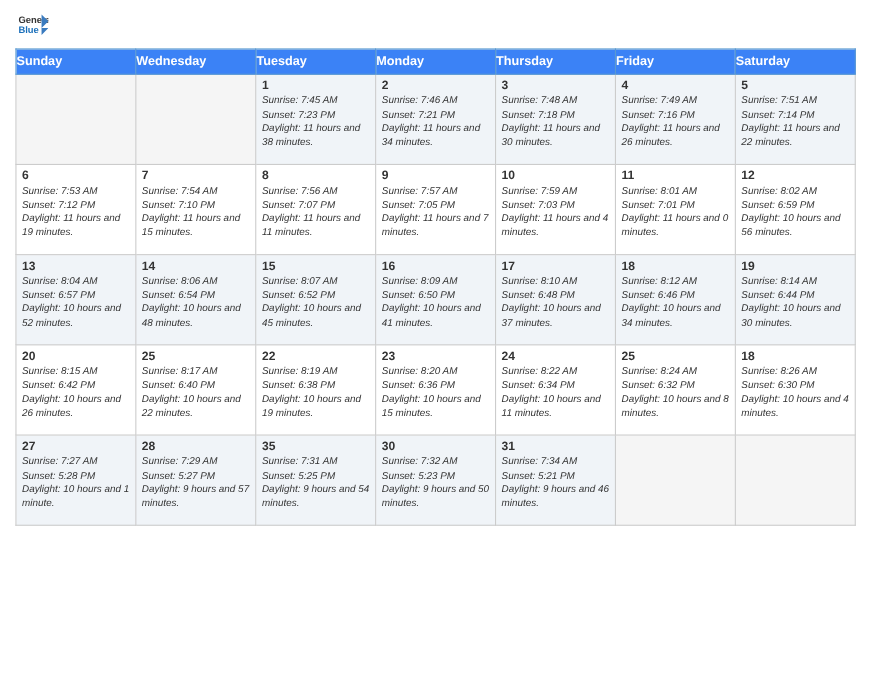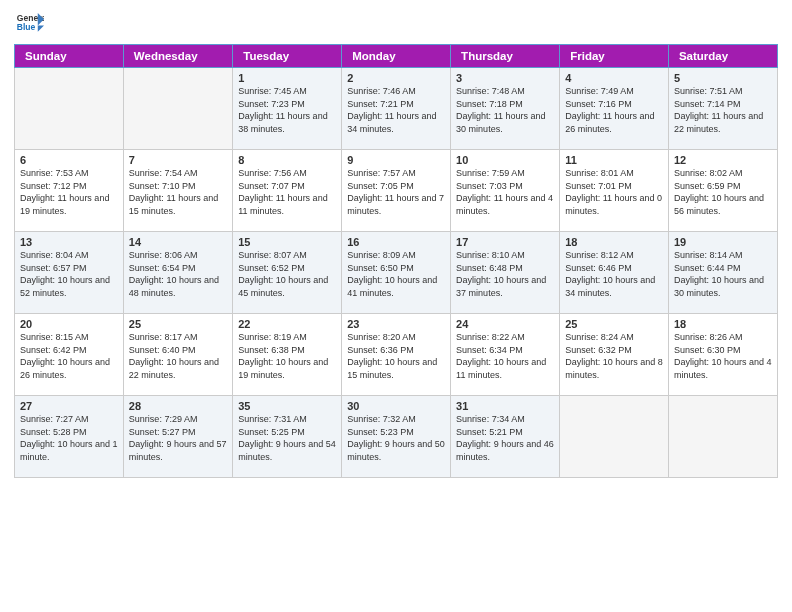--- a/index.html
+++ b/index.html
@@ -43,25 +43,25 @@
     }
     .location {
       font-size: 13px;
       color: #555;
     }
     .calendar {
       width: 100%;
       border-collapse: collapse;
     }
     .calendar th {
-      background-color: #a21caf;
+      background-color: #3b82f6;
       color: #fff;
       font-size: 11.5px;
       font-weight: bold;
-      padding: 5px 10px;
+      padding: 5px 0;
       text-align: left;
       border: 1px solid #5a9ad0;
     }
     .calendar td {
       border: 1px solid #ccc;
       vertical-align: top;
       padding: 4px 5px;
       width: 110px;
       min-height: 70px;
       height: 82px;
@@ -78,20 +78,21 @@
     .day-num {
       font-size: 11px;
       font-weight: bold;
       display: block;
       margin-bottom: 1px;
     }
     .day-info {
       font-size: 9px;
       color: #333;
       line-height: 1.4;
+      font-style: italic;
     }
     .empty-cell {
       background: #f5f5f5 !important;
     }
   </style>
 </head>
 <body>
 
 <div class="page">
   <div class="header">

